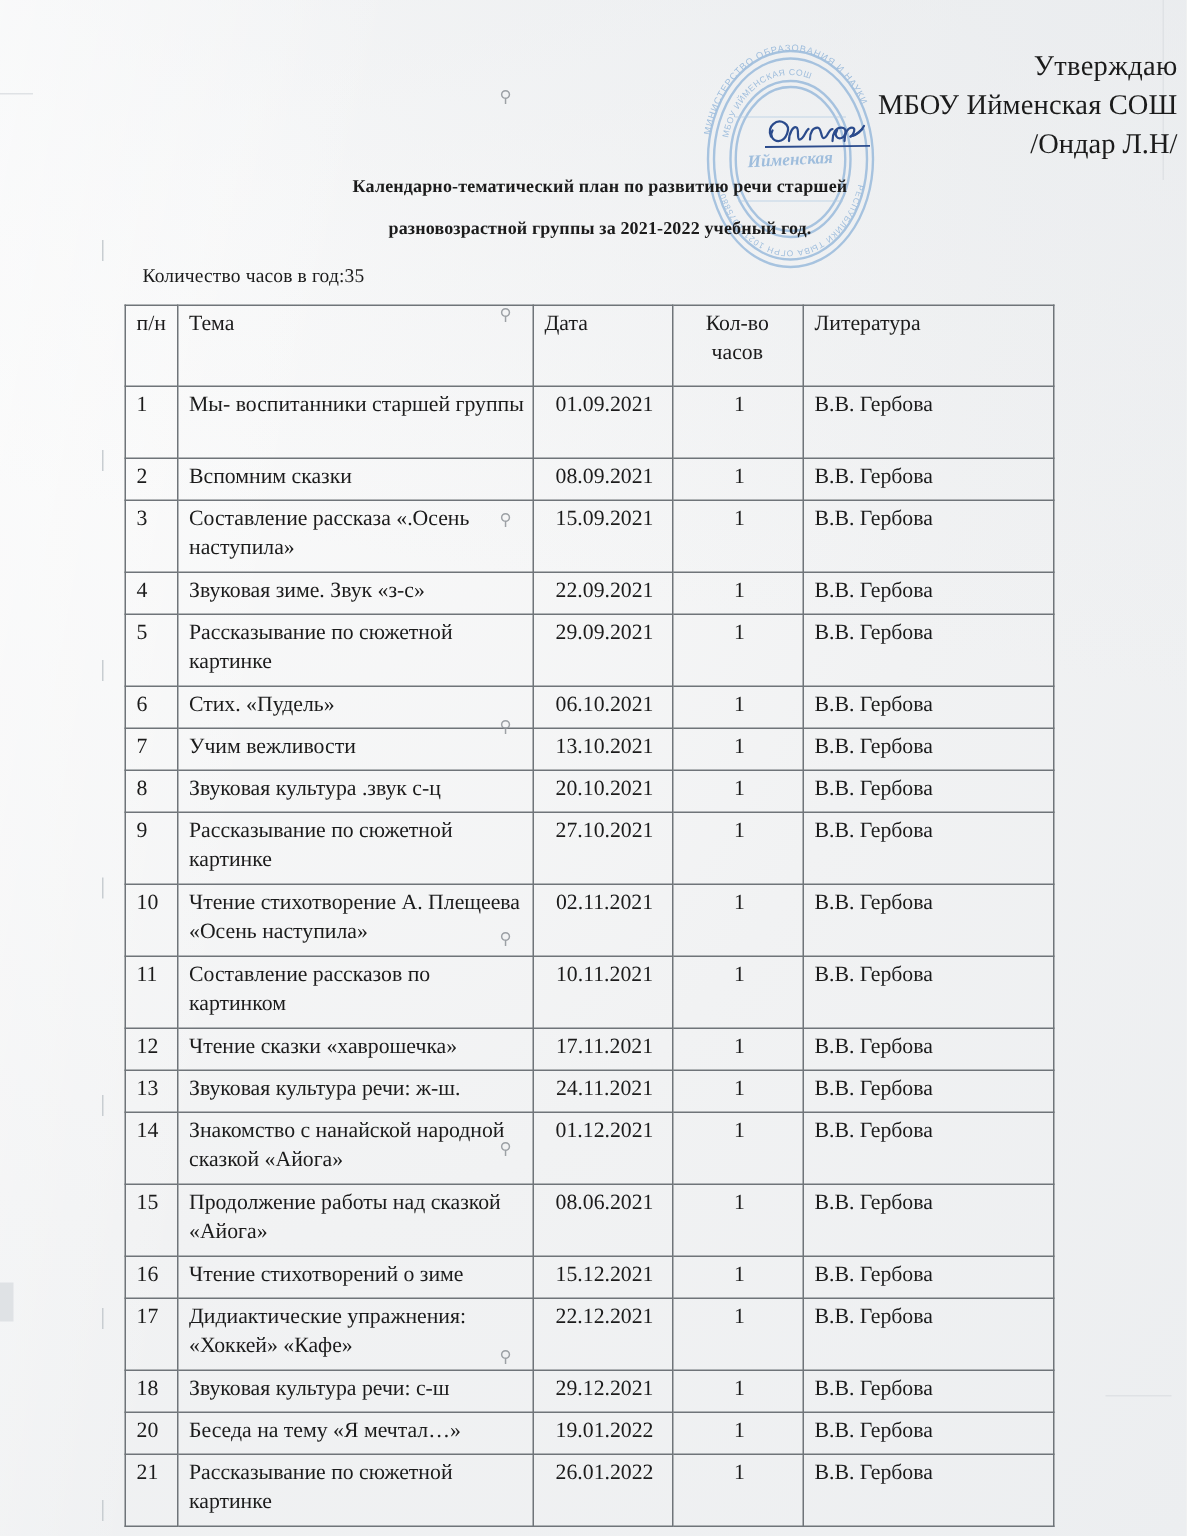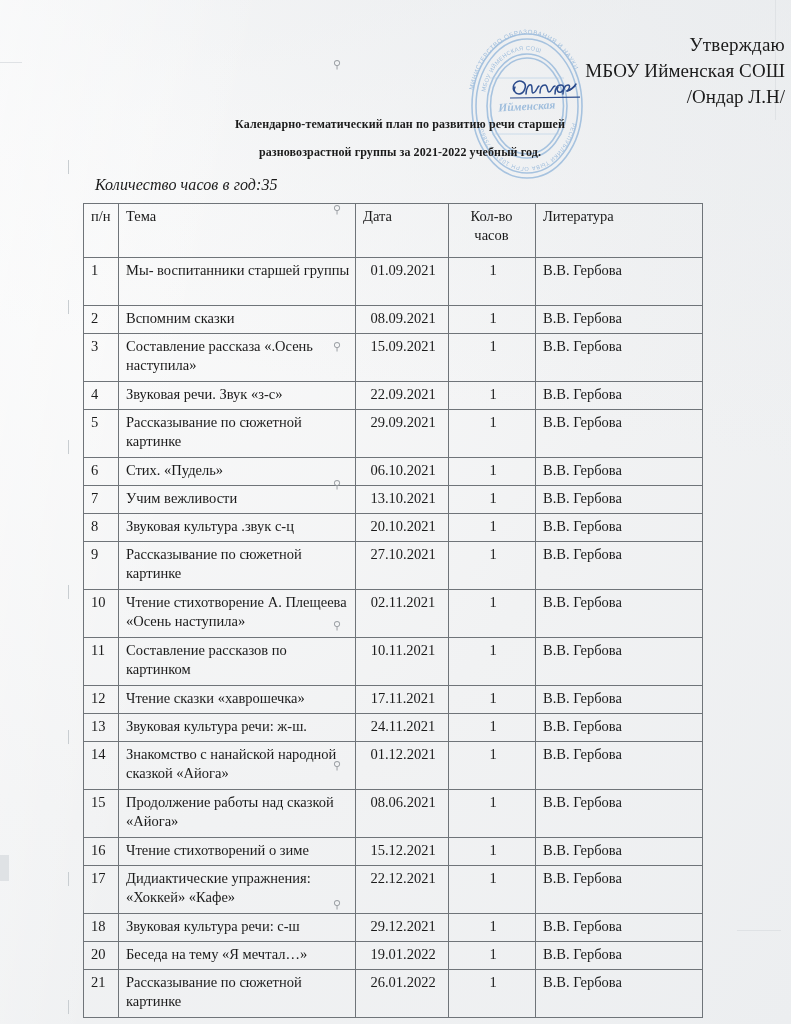--- a/index.html
+++ b/index.html
@@ -92,24 +92,23 @@
     font-size: 12px;
     line-height: 28px;
     letter-spacing: .1px;
     z-index: 3;
   }
 
   .hours-line {
     position: absolute;
     left: 95px;
     top: 176px;
-    font-size: 16px;
+    font-size: 13px;
     letter-spacing: .1px;
     z-index: 3;
-    font-style: italic;
   }
 
   
   .table-wrap {
     position: absolute;
     left: 83px;
     top: 203px;
     width: 619px;
     z-index: 3;
   }
@@ -291,21 +290,21 @@
           </tr>
           <tr class="tall">
             <td class="num">3</td>
             <td class="theme">Составление рассказа «.Осень наступила»</td>
             <td class="date">15.09.2021</td>
             <td class="hours">1</td>
             <td class="lit">В.В. Гербова</td>
           </tr>
           <tr class="short">
             <td class="num">4</td>
-            <td class="theme">Звуковая речи. Звук «з-с»</td>
+            <td class="theme">Звуковая зиме. Звук «з-с»</td>
             <td class="date">22.09.2021</td>
             <td class="hours">1</td>
             <td class="lit">В.В. Гербова</td>
           </tr>
           <tr class="tall">
             <td class="num">5</td>
             <td class="theme">Рассказывание по сюжетной картинке</td>
             <td class="date">29.09.2021</td>
             <td class="hours">1</td>
             <td class="lit">В.В. Гербова</td>

